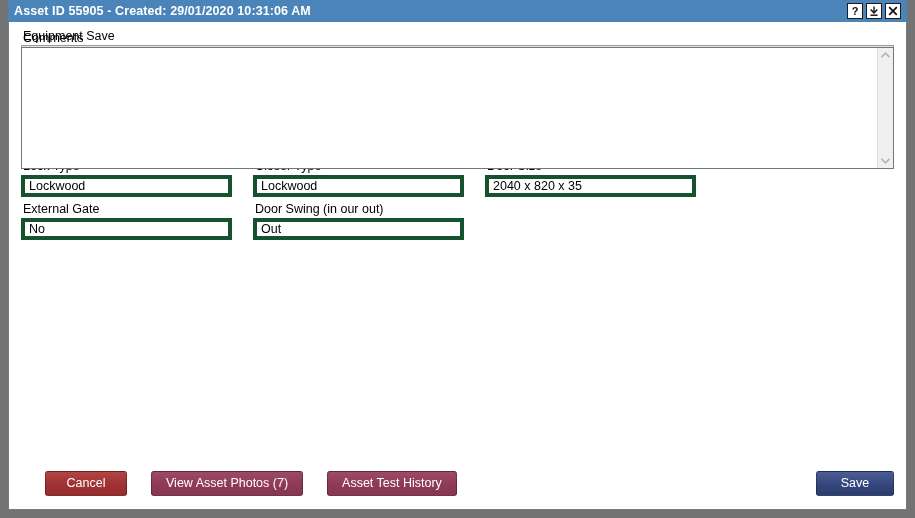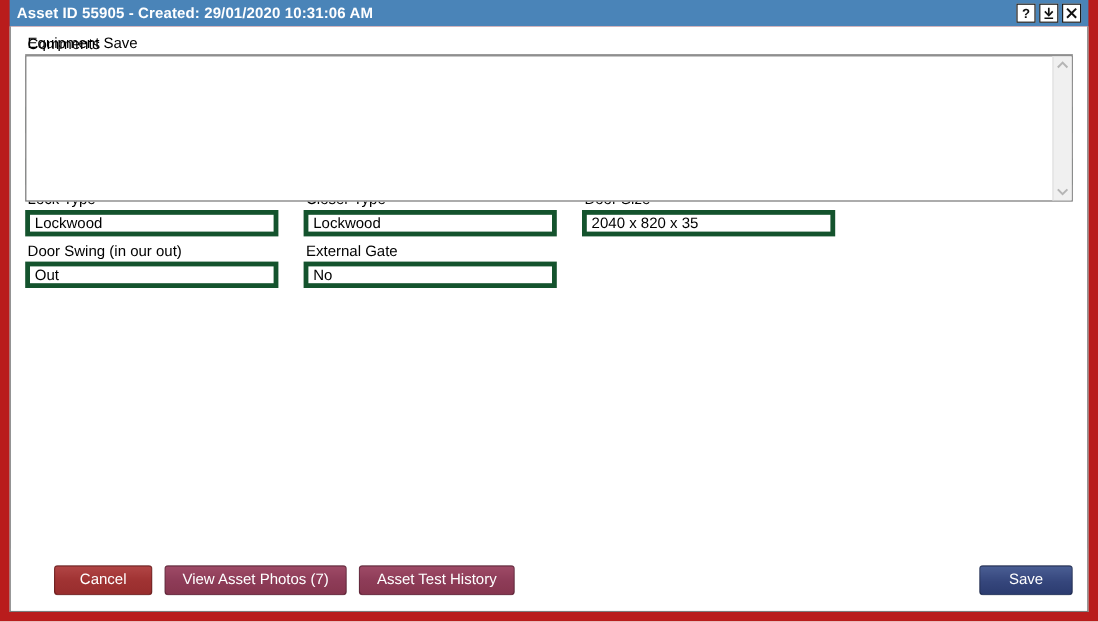--- a/index.html
+++ b/index.html
@@ -8,21 +8,21 @@
     width: 915px; height: 518px;
     overflow: hidden;
     font-family: "Liberation Sans", sans-serif;
     background: #ffffff;
   }
 
   
   #window {
     position: relative;
     width: 915px; height: 518px;
-    background: #b91c1c;            
+    background: #737373;            
     padding: 0 8px 8px 8px;
   }
 
   
   #titlebar {
     height: 22px;
     display: flex;
     align-items: center;
     justify-content: space-between;
     padding: 0 4px 0 6px;
@@ -171,21 +171,21 @@
   }
   .btn-maroon {
     background: linear-gradient(180deg,#9e4a66 0%,#8e3c58 50%,#86364f 100%);
   }
   .btn-save {
     background: linear-gradient(180deg,#4a5e93 0%,#35467c 55%,#2c3c70 100%);
     min-width: 78px;
     margin-left: auto;
     text-align: center;
   }
-  #footer-left { display: flex; gap: 10px; padding-left: 24px; }
+  #footer-left { display: flex; gap: 24px; padding-left: 24px; }
 </style>
 </head>
 <body>
 
 <div id="window">
 
   <div id="titlebar">
     <span id="title-text">Asset ID 55905 - Created: 29/01/2020 10:31:06 AM</span>
     <div id="title-buttons">
 
@@ -279,26 +279,26 @@
           <input class="inp" type="text" value="Lockwood" style="">
         </div>
         <div class="fld w1">
           <label class="lbl">Door Size</label>
           <input class="inp" type="text" value="2040 x 820 x 35" style="">
         </div>
       </div>
 
       <div class="row">
         <div class="fld w1">
+          <label class="lbl">External Gate</label>
+          <input class="inp" type="text" value="No" style="">
+        </div>
+        <div class="fld w1">
           <label class="lbl">Door Swing (in our out)</label>
           <input class="inp" type="text" value="Out" style="">
-        </div>
-        <div class="fld w1">
-          <label class="lbl">External Gate</label>
-          <input class="inp" type="text" value="No" style="">
         </div>
       </div>
 
     </div>
 
     <div id="comments-wrap">
       <label class="lbl">Comments</label>
       <div id="comments-box">
         <textarea id="comments-area" style=""></textarea>
         <div id="comments-scroll">

